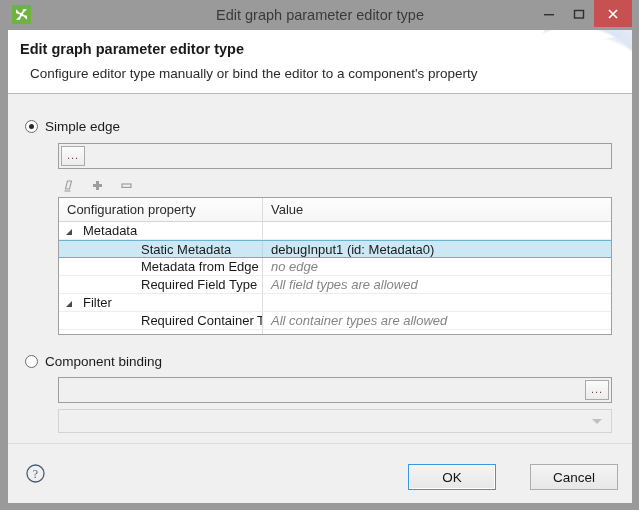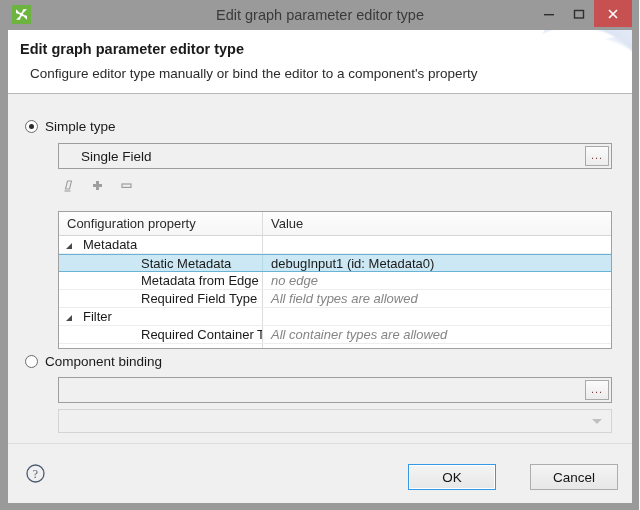--- a/index.html
+++ b/index.html
@@ -384,25 +384,24 @@
     <div class="banner-deco"></div>
     <div class="banner-deco2"></div>
     <div class="banner-title">Edit graph parameter editor type</div>
     <div class="banner-sub">Configure editor type manually or bind the editor to a component's property</div>
   </div>
 
   <div class="body"></div>
 
   <div class="radio-row" style="left:25px; top:119px;">
     <span class="radio checked"></span>
-    <span class="radio-label">Simple type</span>
+    <span class="radio-label">Simple edge</span>
   </div>
 
   <div class="field" style="left:58px; top:143px; width:554px; height:26px;">
-    <div class="value">Single Field</div>
     <div class="browse-btn">...</div>
   </div>
 
   <div class="toolbar" style="left:60px; top:177px;">
     <span class="tb-icon">
       <svg width="15" height="15" viewBox="0 0 15 15">
         <path d="M4.5 11 L6.5 3 L10.5 3 L8.5 11 Z" fill="none" stroke="#9e9e9e" stroke-width="1.1"></path>
         <path d="M3.5 13 L9.5 13" stroke="#9e9e9e" stroke-width="1.1"></path>
       </svg>
     </span>
@@ -411,21 +410,21 @@
         <path d="M6 3 H9 V6 H12 V9 H9 V12 H6 V9 H3 V6 H6 Z" fill="#9e9e9e"></path>
       </svg>
     </span>
     <span class="tb-icon">
       <svg width="15" height="15" viewBox="0 0 15 15">
         <rect x="3" y="6" width="9" height="3.4" fill="none" stroke="#9e9e9e" stroke-width="1.2"></rect>
       </svg>
     </span>
   </div>
 
-  <div class="table" style="left:58px; top:211px; width:554px; height:138px;">
+  <div class="table" style="left:58px; top:197px; width:554px; height:138px;">
     <div class="thead">
       <div class="th col1">Configuration property</div>
       <div class="th col2">Value</div>
     </div>
     <div id="table-body">
         <div class="row">
           <div class="c1">
             <div class="twisty">
               <span class="tri"></span>
             </div>

